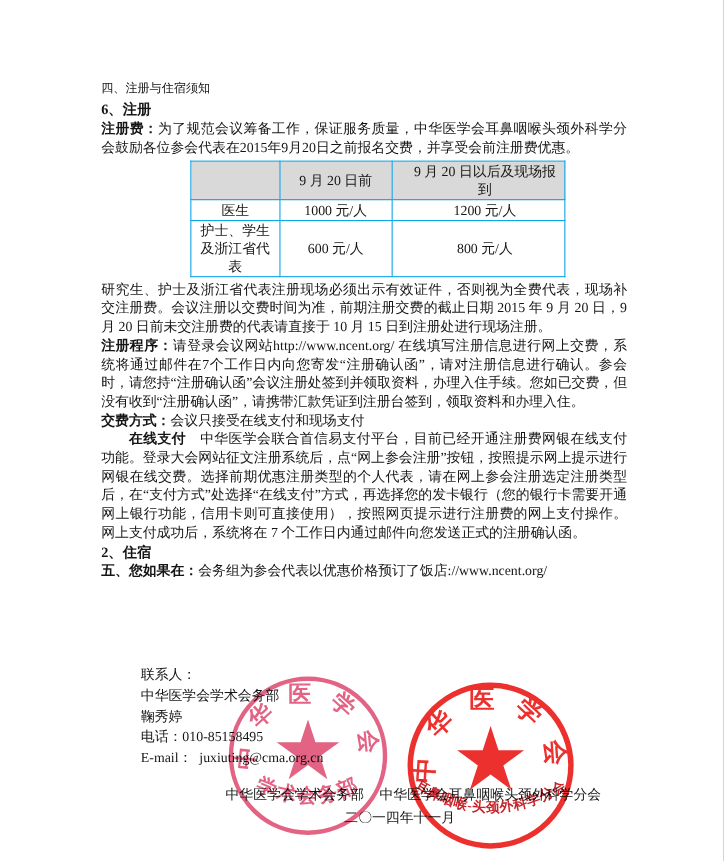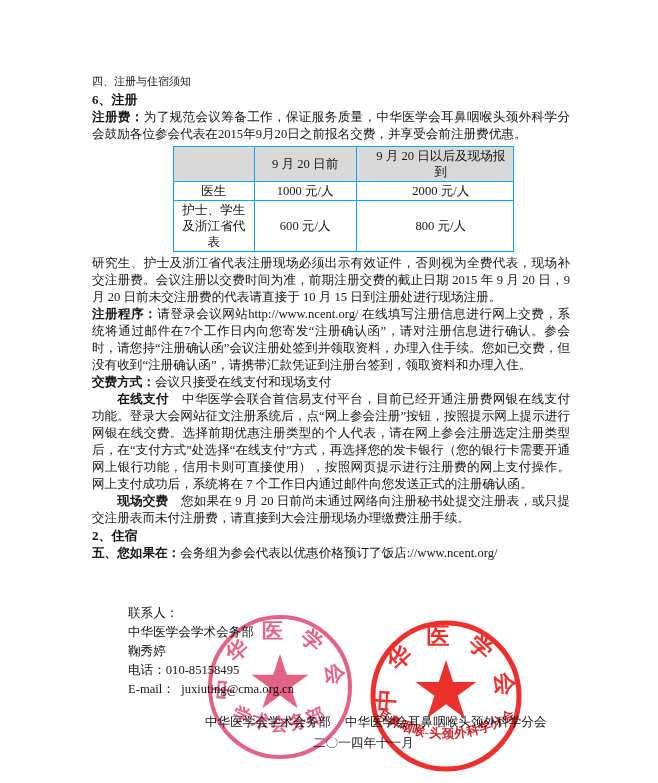--- a/index.html
+++ b/index.html
@@ -54,39 +54,38 @@
     <table class="fee">
       <tbody>
           <tr class="hdr">
         <td class="c1"></td>
         <td class="c2">9 月 20 日前</td>
         <td class="c3">9 月 20 日以后及现场报到</td>
       </tr>
       <tr>
         <td class="c1">医生</td>
         <td class="c2">1000 元/人</td>
-        <td class="c3">2000 元/人</td>
+        <td class="c3">1200 元/人</td>
       </tr>
       <tr>
         <td class="c1">护士、学生及浙江省代表</td>
         <td class="c2">600 元/人</td>
         <td class="c3">800 元/人</td>
       </tr>
     </tbody>
       </table>
 
     <p class="para">研究生、护士及浙江省代表注册现场必须出示有效证件，否则视为全费代表，现场补交注册费。会议注册以交费时间为准，前期注册交费的截止日期 2015 年 9 月 20 日，9 月 20 日前未交注册费的代表请直接于 10 月 15 日到注册处进行现场注册。</p>
 
     <p class="para"><b>注册程序：</b><span>请登录会议网站http://www.ncent.org/ 在线填写注册信息进行网上交费，系统将通过邮件在7个工作日内向您寄发“注册确认函”，请对注册信息进行确认。参会时，请您持“注册确认函”会议注册处签到并领取资料，办理入住手续。您如已交费，但没有收到“注册确认函”，请携带汇款凭证到注册台签到，领取资料和办理入住。</span></p>
 
     <p class="para"><b>交费方式：</b><span>会议只接受在线支付和现场支付</span></p>
 
     <p class="para indent"><b>在线支付</b><span>　中华医学会联合首信易支付平台，目前已经开通注册费网银在线支付功能。登录大会网站征文注册系统后，点“网上参会注册”按钮，按照提示网上提示进行网银在线交费。选择前期优惠注册类型的个人代表，请在网上参会注册选定注册类型后，在“支付方式”处选择“在线支付”方式，再选择您的发卡银行（您的银行卡需要开通网上银行功能，信用卡则可直接使用），按照网页提示进行注册费的网上支付操作。网上支付成功后，系统将在 7 个工作日内通过邮件向您发送正式的注册确认函。</span></p>
 
-    <p class="para indent"><b>现场交费</b><span>　您如果在 9 月 20 日前尚未通过网络向注册秘书处提交注册表，或只提交注册表而未付注册费，请直接到大会注册现场办理缴费注册手续。</span></p>
 
     <div class="h2">2、住宿</div>
 
 
     <p class="para"><b>五、您如果在：</b><span>会务组为参会代表以优惠价格预订了饭店://www.ncent.org/</span></p>
   </div>
 
   <div class="contact">
     <div>联系人：</div>
     <div>中华医学会学术会务部</div>

